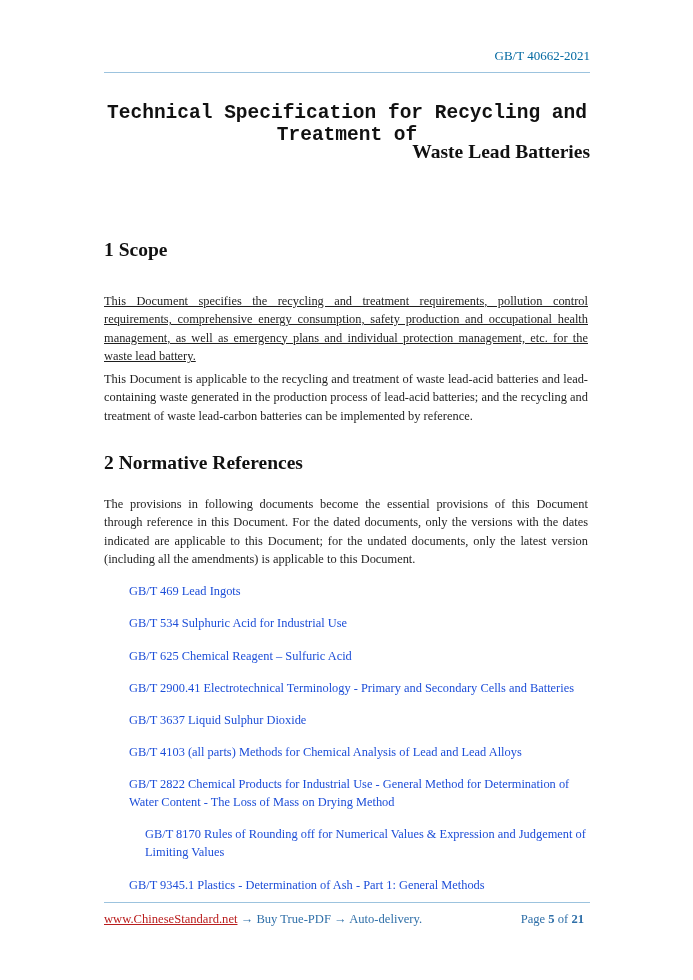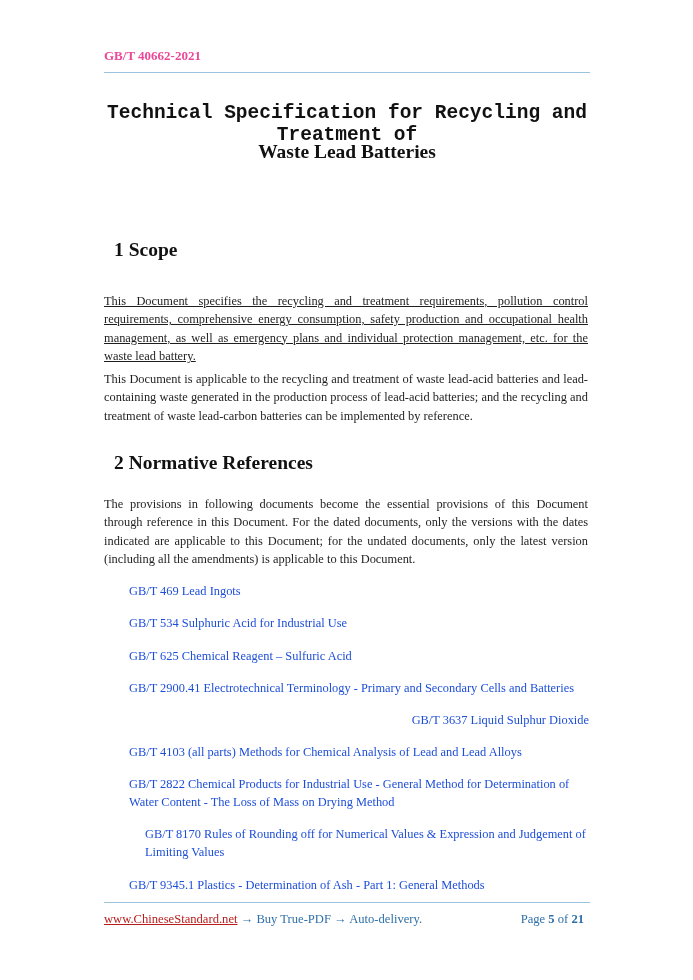--- a/index.html
+++ b/index.html
@@ -13,48 +13,47 @@
       position: relative;
       overflow: hidden;
       font-family: "Liberation Serif", "DejaVu Serif", serif;
       color: #1a1a1a;
     }
     .header {
       position: absolute;
       left: 104px;
       top: 48px;
       width: 486px;
-      text-align: left;
+      text-align: right;
       font-size: 13px;
-      color: #ec4899;
-      font-weight: bold;
+      color: #0369a1;
     }
     .header-rule {
       position: absolute;
       left: 104px;
       top: 72px;
       width: 486px;
       height: 0;
       border-top: 1px solid #9cc3de;
     }
     .doc-title {
       position: absolute;
       left: 104px;
       width: 486px;
       text-align: center;
       font-weight: bold;
       font-size: 19.5px;
       color: #111;
       margin: 0;
     }
     .doc-title.l1 { top: 102px; font-family: Liberation Mono, monospace; }
-    .doc-title.l2 { top: 141px; }
+    .doc-title.l2 { top: 141px; text-align: right; }
     .section-heading {
       position: absolute;
-      left: 114px;
+      left: 104px;
       font-weight: bold;
       font-size: 19.5px;
       color: #111;
       margin: 0;
     }
     .para {
       position: absolute;
       left: 104px;
       width: 484px;
       font-size: 12.4px;
@@ -115,21 +114,21 @@
 <p class="para" style="top:370px;">This Document is applicable to the recycling and treatment of waste lead-acid batteries and lead-containing waste generated in the production process of lead-acid batteries; and the recycling and treatment of waste lead-carbon batteries can be implemented by reference.</p>
 
 <h2 class="section-heading" style="top:452px;">2 Normative References</h2>
 <p class="para" style="top:495px;">The provisions in following documents become the essential provisions of this Document through reference in this Document. For the dated documents, only the versions with the dates indicated are applicable to this Document; for the undated documents, only the latest version (including all the amendments) is applicable to this Document.</p>
 
 <div>
   <p class="ref" style="top:582px;">GB/T 469 Lead Ingots</p>
   <p class="ref" style="top:614px;">GB/T 534 Sulphuric Acid for Industrial Use</p>
   <p class="ref" style="top:647px;">GB/T 625 Chemical Reagent – Sulfuric Acid</p>
   <p class="ref" style="top:679px;">GB/T 2900.41 Electrotechnical Terminology - Primary and Secondary Cells and Batteries</p>
-  <p class="ref" style="top:711px;text-align:right;">GB/T 3637 Liquid Sulphur Dioxide</p>
+  <p class="ref" style="top:711px;">GB/T 3637 Liquid Sulphur Dioxide</p>
   <p class="ref" style="top:743px;">GB/T 4103 (all parts) Methods for Chemical Analysis of Lead and Lead Alloys</p>
   <p class="ref" style="top:775px;">GB/T 2822 Chemical Products for Industrial Use - General Method for Determination of Water Content - The Loss of Mass on Drying Method</p>
   <p class="ref" style="top:825px;margin-left:16px;">GB/T 8170 Rules of Rounding off for Numerical Values &amp; Expression and Judgement of Limiting Values</p>
   <p class="ref" style="top:876px;">GB/T 9345.1 Plastics - Determination of Ash - Part 1: General Methods</p>
 </div>
 
 <div class="footer-rule"></div>
 <div class="footer">
   <a href="#">www.ChineseStandard.net</a>
   <span>→</span>

